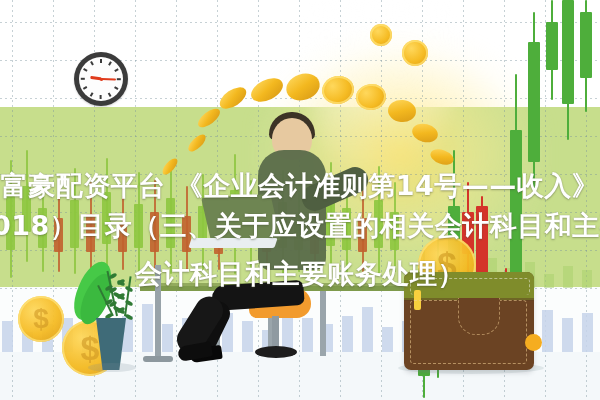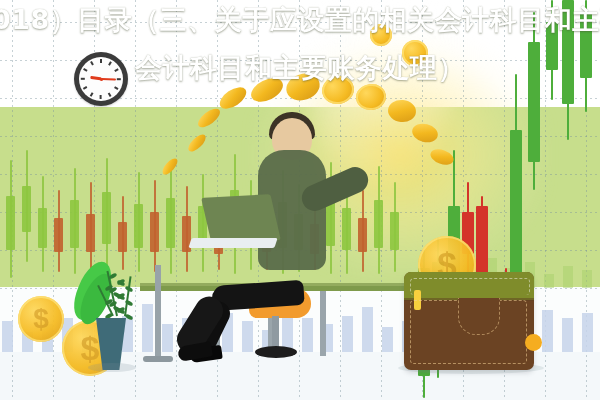--- a/index.html
+++ b/index.html
@@ -742,17 +742,18 @@
     <div class="wallet-flap-edge"></div>
     <div class="wallet-card"></div>
     <div class="wallet-stitch-top"></div>
     <div class="wallet-stitch-body"></div>
     <div class="wallet-tab">
       <div class="wallet-button"></div>
     </div>
   </div>
 
   <div class="headline">
+    <div class="hl-line hl-1">富豪配资平台 《企业会计准则第14号——收入》</div>
     <div class="hl-line hl-2">2018）目录（三、关于应设置的相关会计科目和主要</div>
     <div class="hl-line hl-3">会计科目和主要账务处理）</div>
   </div>
 
 </div>
 
 </body></html>

